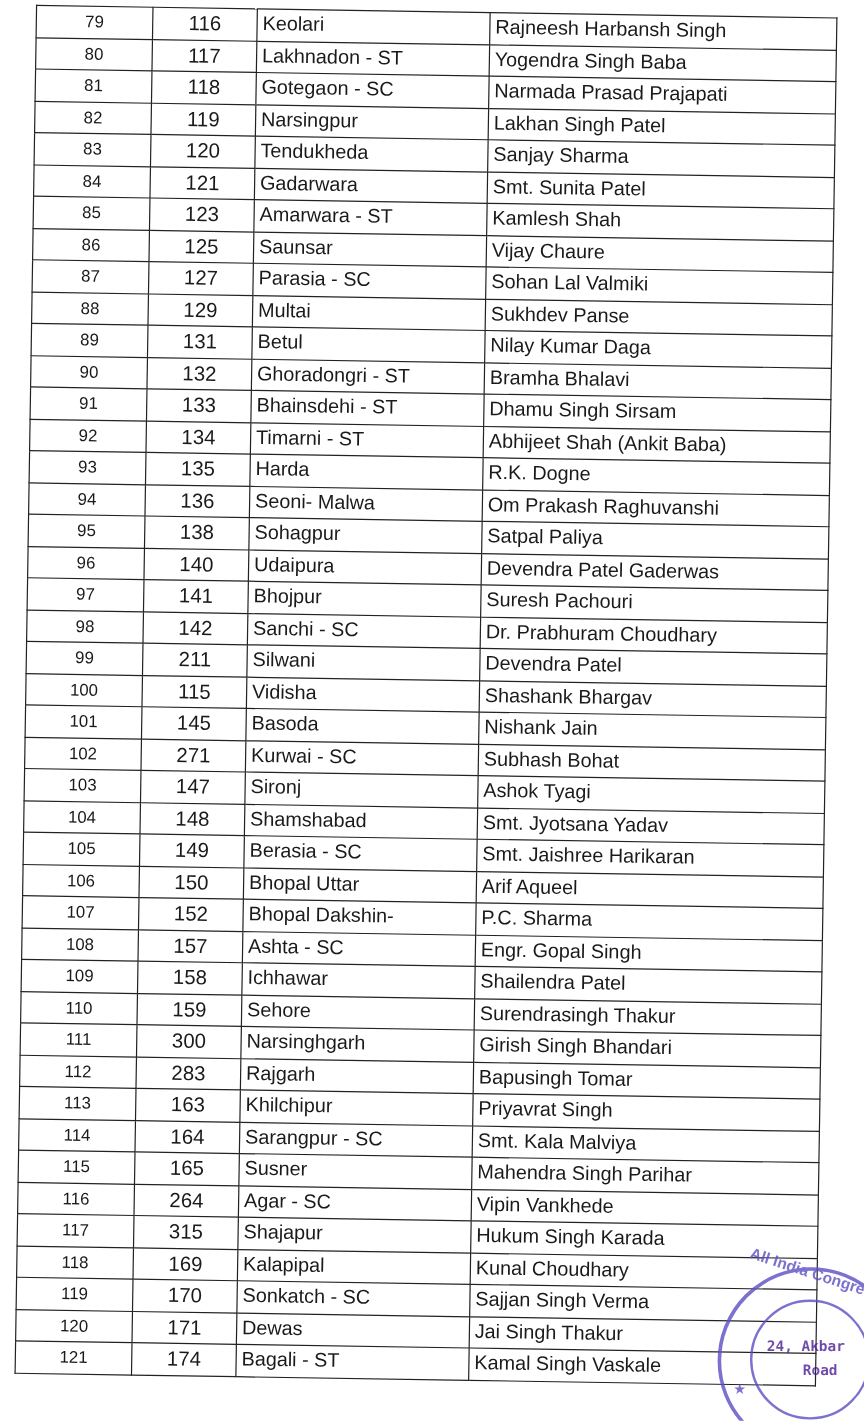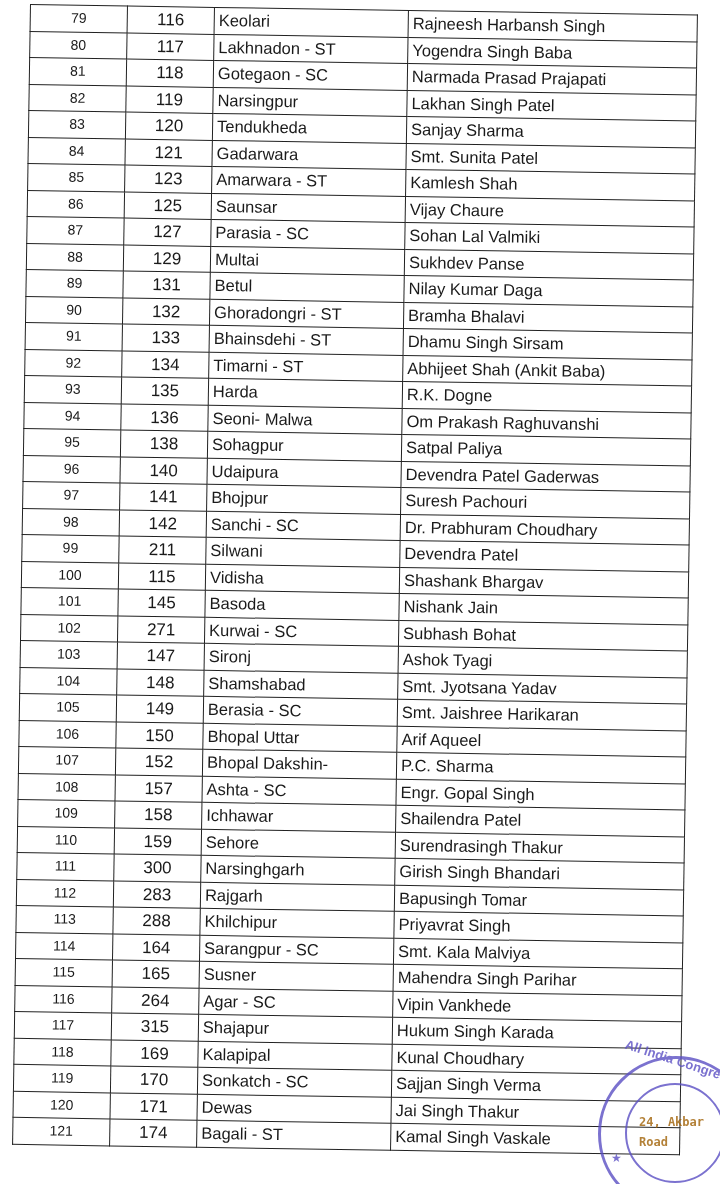--- a/index.html
+++ b/index.html
@@ -26,25 +26,25 @@
   }
   .stamp .inner {
     position:absolute; left:24px; top:24px; width:96px; height:96px;
     border:2px solid #5b4fc4; border-radius:50%;
   }
   .stamp .ring-text {
     position:absolute; left:20px; top:6px; color:#5b4fc4; font-weight:bold;
     font-size:13px; transform:rotate(18deg); white-space:nowrap;
   }
   .stamp .addr1, .stamp .addr2 {
-    position:absolute; color:#a16207; font-weight:bold; font-family:"DejaVu Sans Mono", monospace;
+    position:absolute; color:#4c1d95; font-weight:bold; font-family:"DejaVu Sans Mono", monospace;
     font-size:12px; white-space:nowrap;
   }
   .stamp .addr1 { left:38px; top:56px; }
-  .stamp .addr2 { left:38px; top:76px; }
+  .stamp .addr2 { left:68px; top:76px; }
   .stamp .star { position:absolute; color:#5b4fc4; font-size:12px; }
 </style>
 </head>
 <body>
 
 <div class="sheet">
   <table>
     <tbody id="tbody">
         <tr>
           <td class="sn">79</td>
@@ -245,21 +245,21 @@
           <td class="cand">Girish Singh Bhandari</td>
         </tr>
         <tr>
           <td class="sn">112</td>
           <td class="ac">283</td>
           <td class="cons">Rajgarh</td>
           <td class="cand">Bapusingh Tomar</td>
         </tr>
         <tr>
           <td class="sn">113</td>
-          <td class="ac">288</td>
+          <td class="ac">163</td>
           <td class="cons">Khilchipur</td>
           <td class="cand">Priyavrat Singh</td>
         </tr>
         <tr>
           <td class="sn">114</td>
           <td class="ac">164</td>
           <td class="cons">Sarangpur - SC</td>
           <td class="cand">Smt. Kala Malviya</td>
         </tr>
         <tr>

